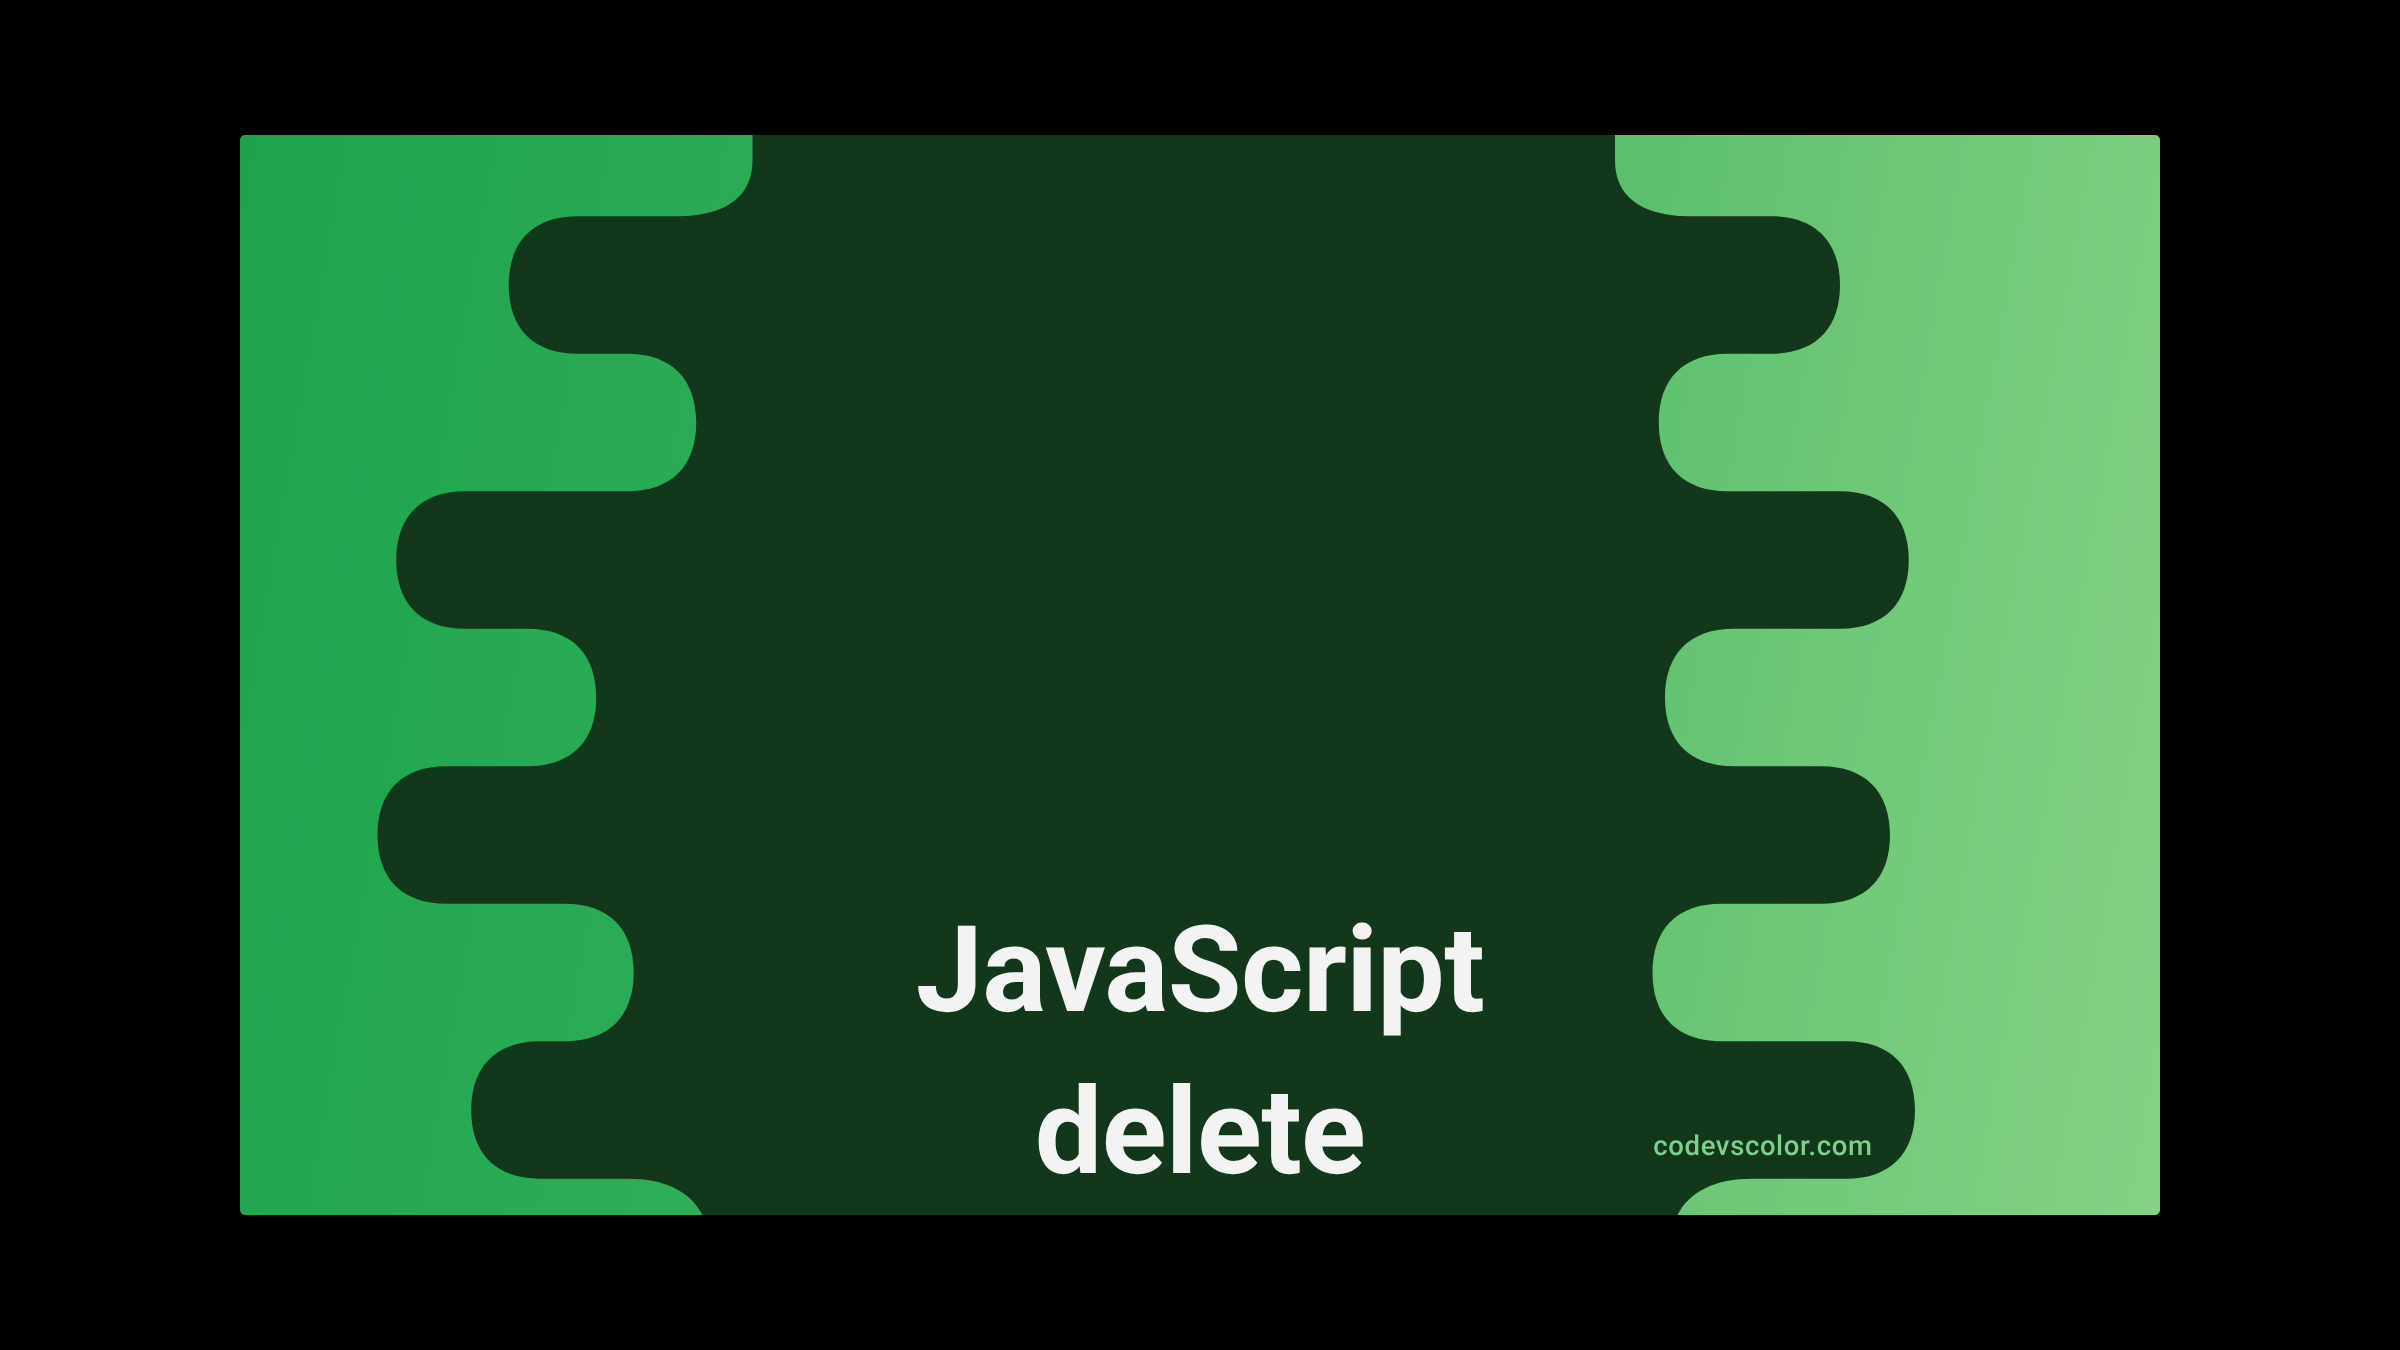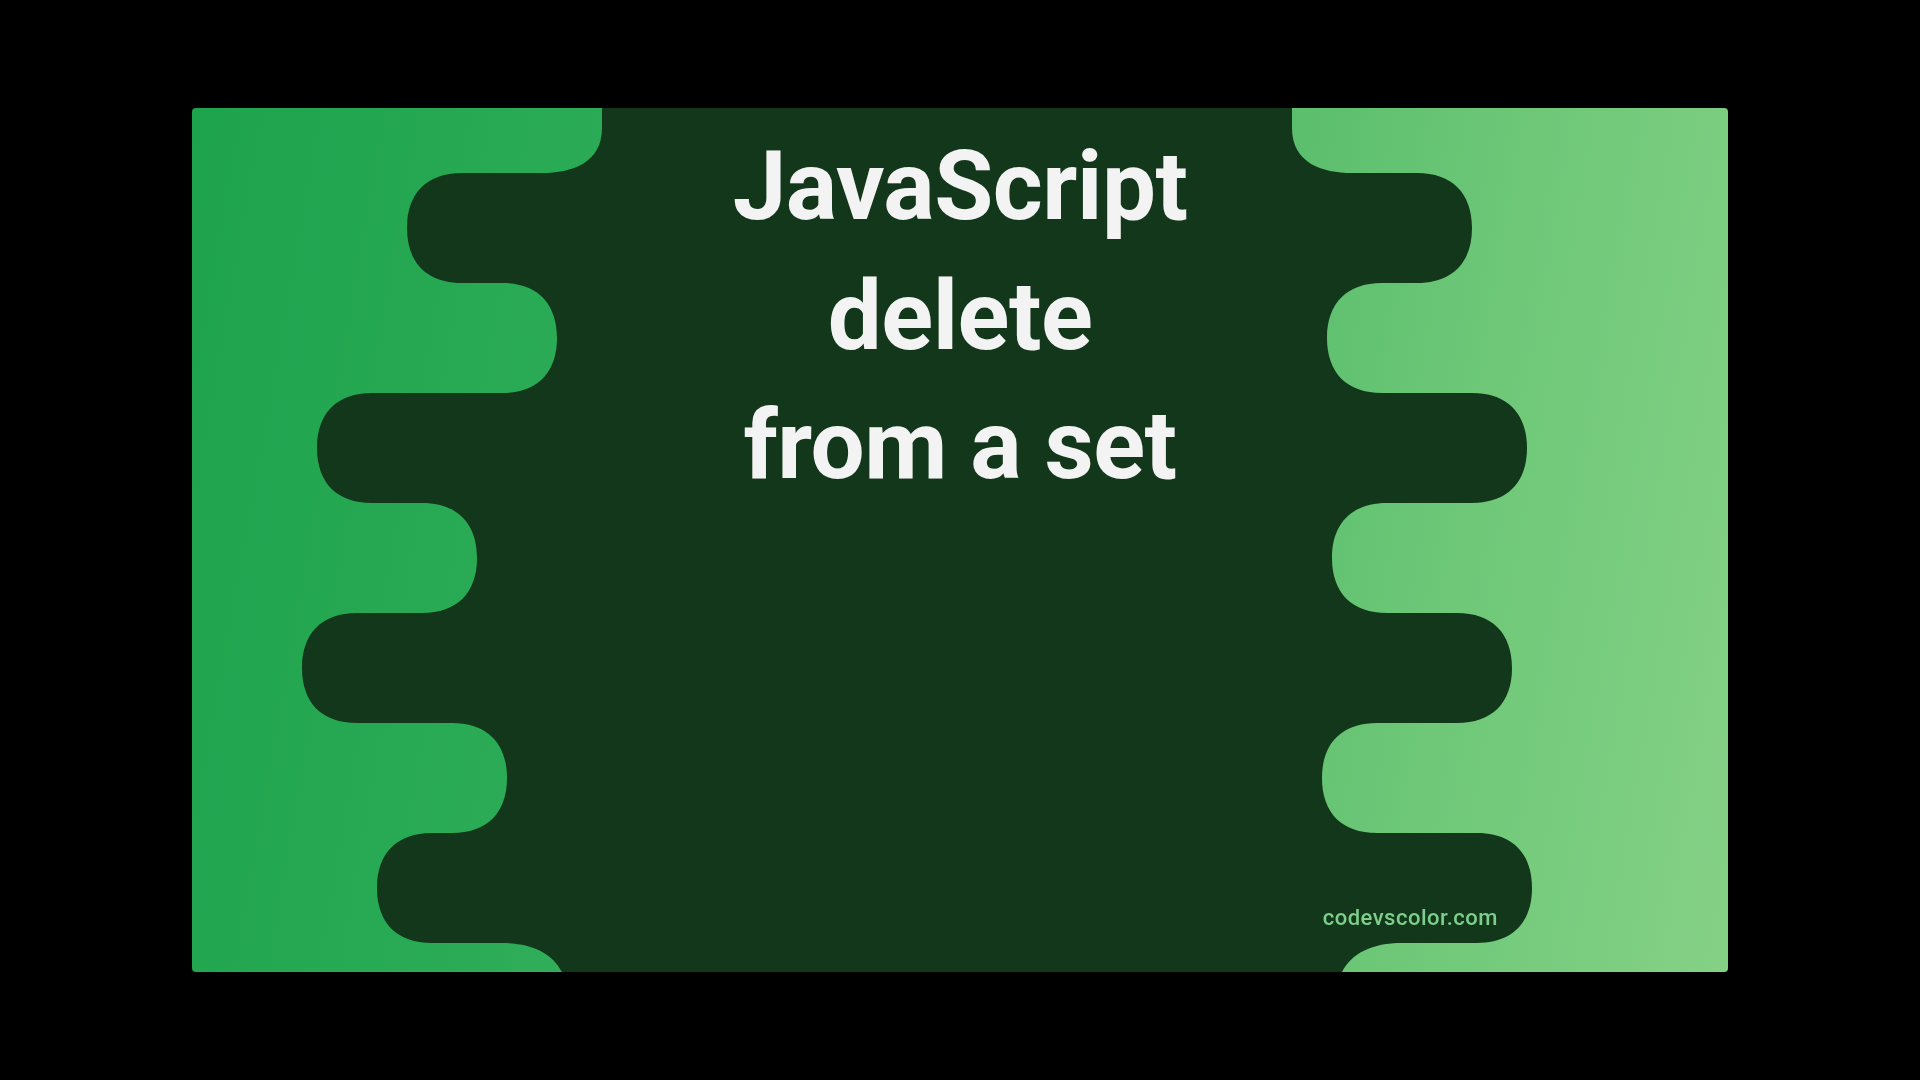--- a/index.html
+++ b/index.html
@@ -23,21 +23,21 @@
       position: absolute;
       top: 0; left: 0;
       width: 100%; height: 100%;
     }
     .content {
       position: absolute;
       top: 0; left: 0; right: 0; bottom: 0;
       display: flex;
       flex-direction: column;
       align-items: center;
-      justify-content: flex-start;
+      justify-content: flex-end;
       padding-top: 14px;
     }
     .title {
       color: #f3f3f3;
       font-weight: 700;
       font-size: 96px;
       line-height: 1.35;
       text-align: center;
       letter-spacing: -0.5px;
     }
@@ -111,18 +111,17 @@
       C 1130 65 1100 55 1100 20
       L 1100 0
       Z
     "></path>
   </svg>
 
   <div class="content">
     <h1 class="title">
       <span>JavaScript</span>
       <span>delete</span>
-      <span>from a set</span>
     </h1>
   </div>
 
   <div class="brand">codevscolor.com</div>
 </div>
 
 </body></html>

